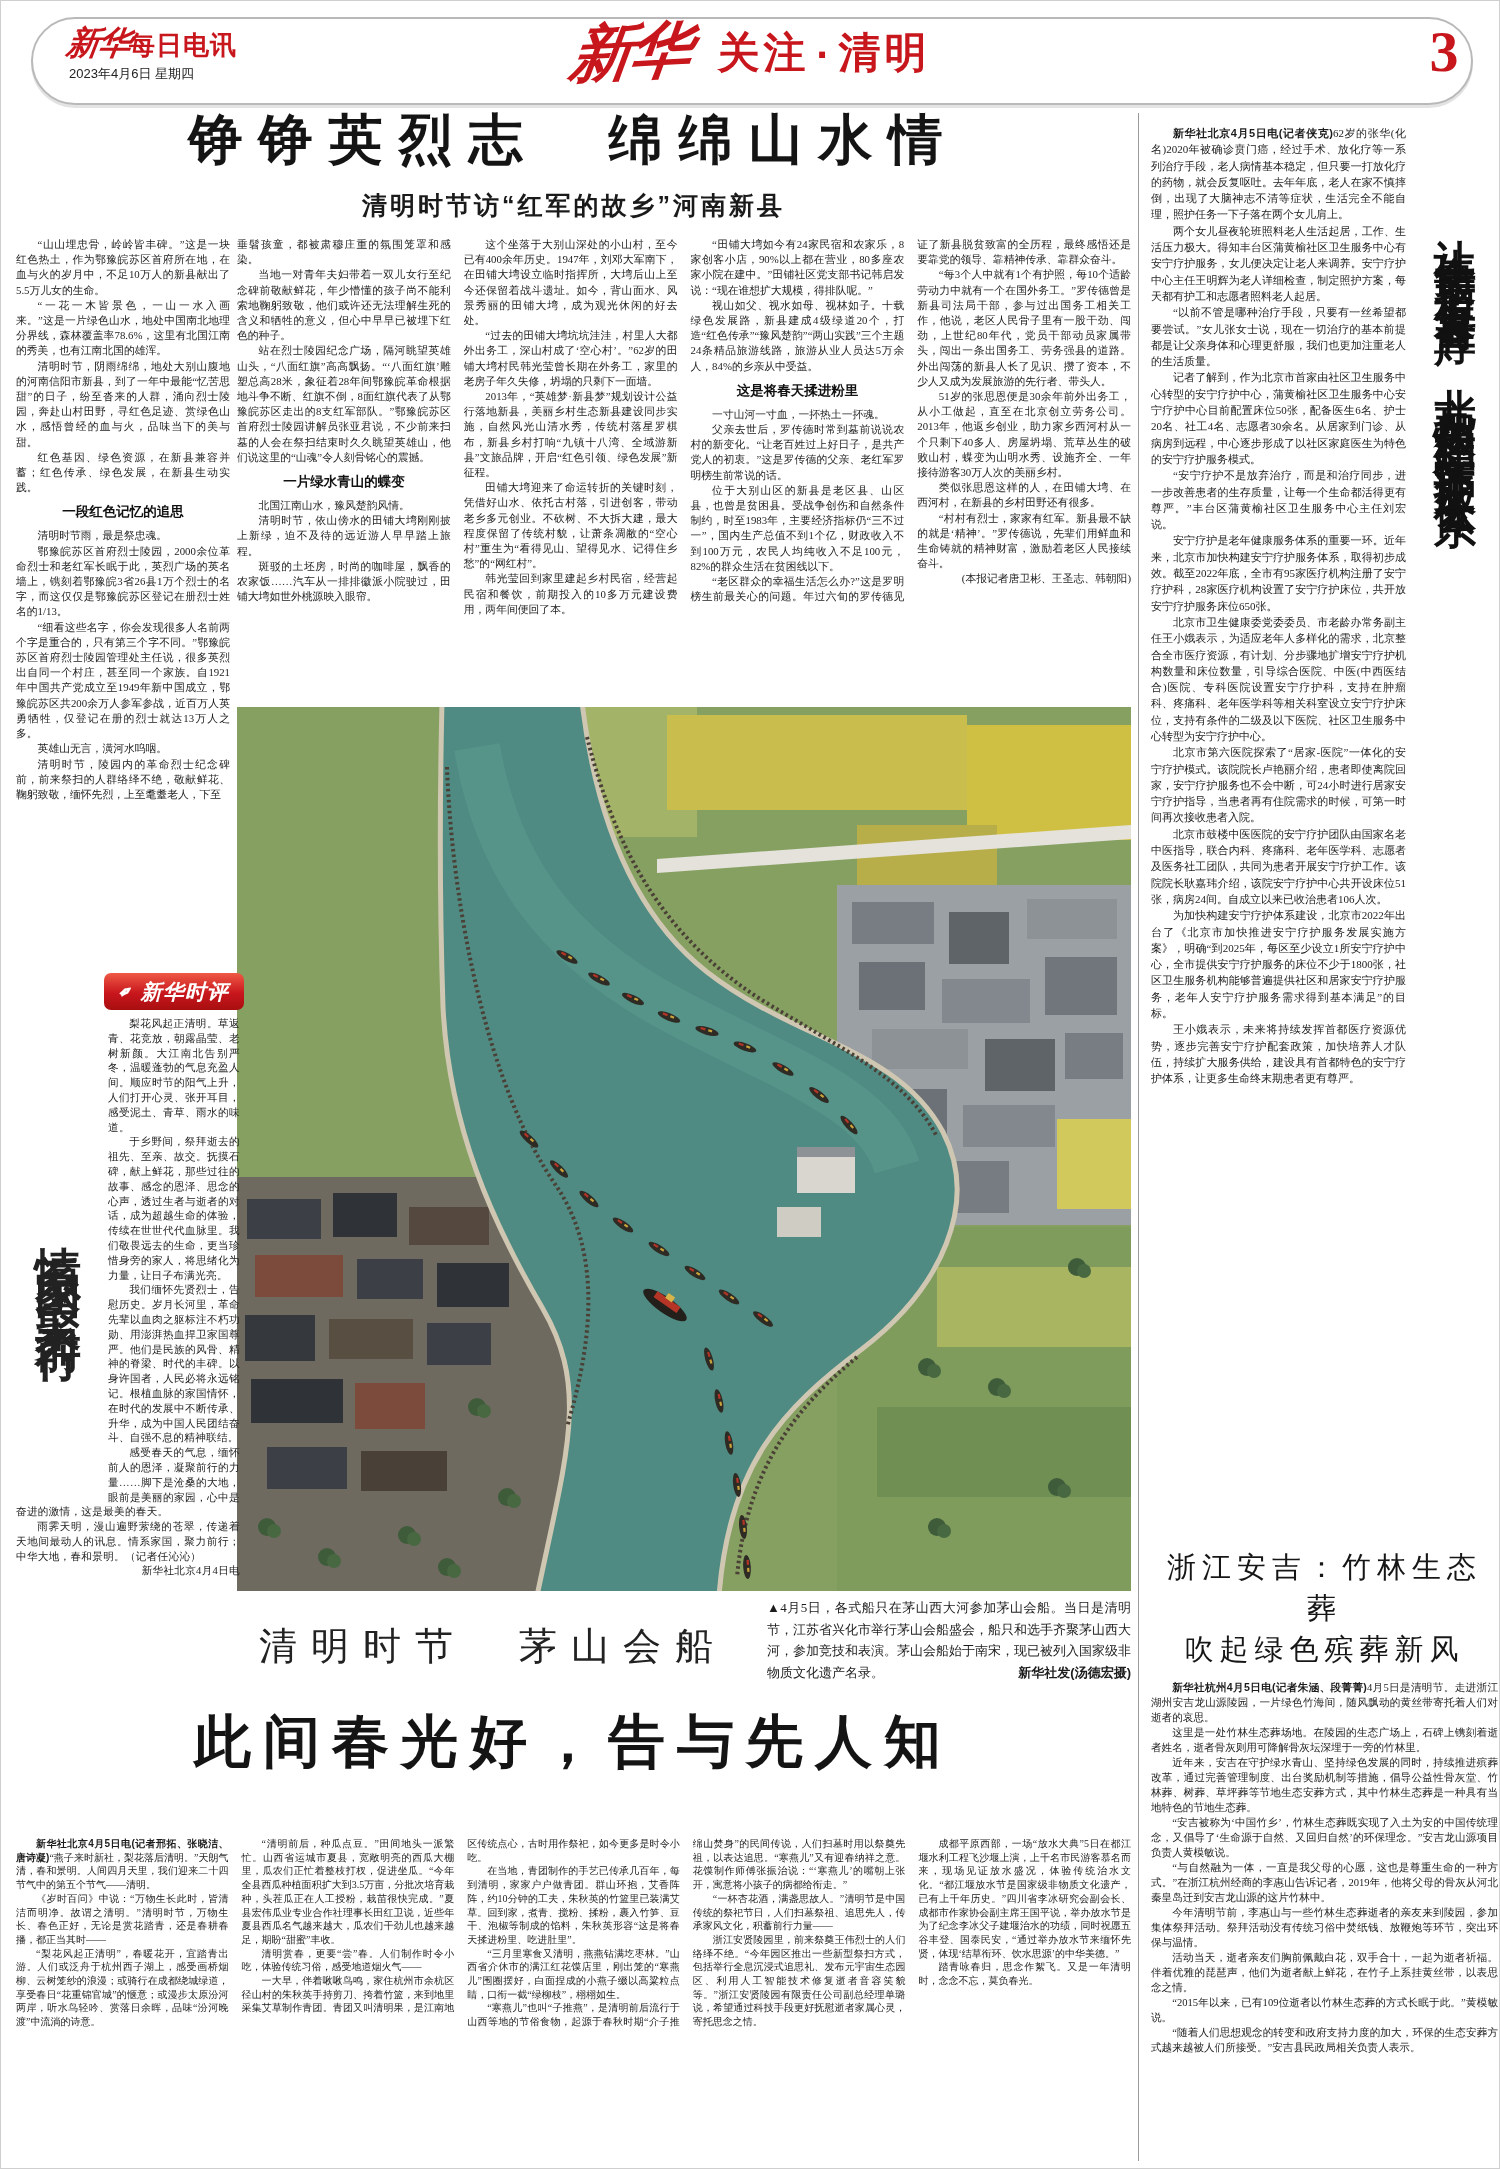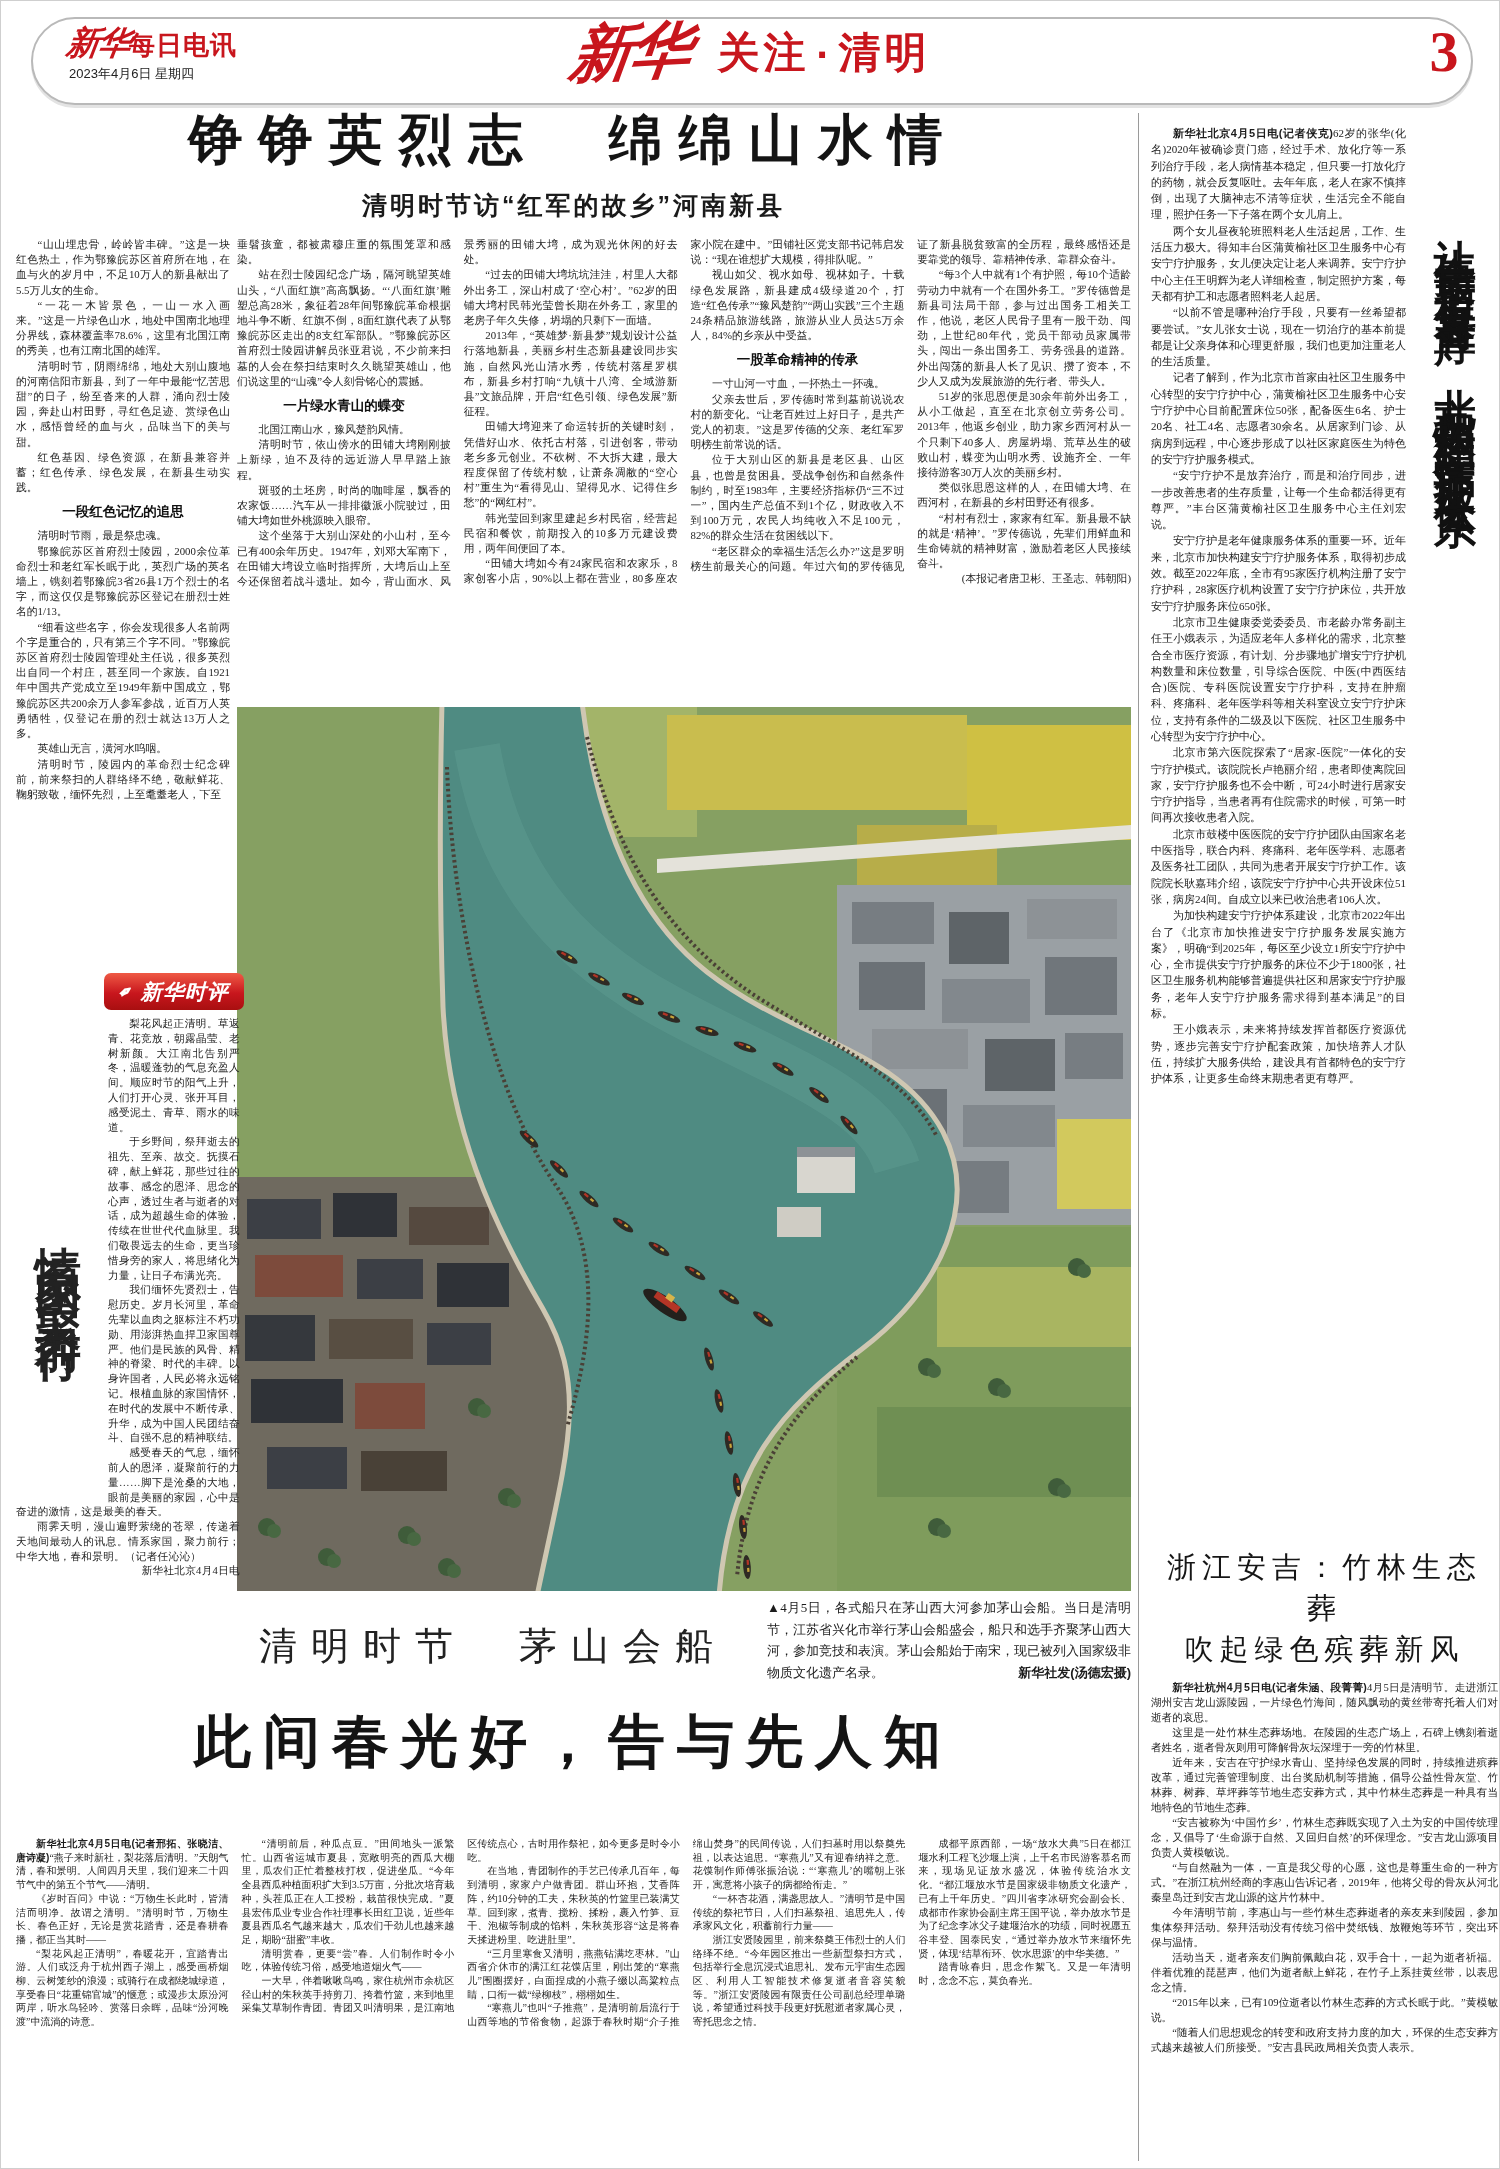--- a/index.html
+++ b/index.html
@@ -90,33 +90,34 @@
       <p class="para">红色基因、绿色资源，在新县兼容并蓄；红色传承、绿色发展，在新县生动实践。</p>
       <div class="flow-h">一段红色记忆的追思</div>
       <p class="para">清明时节雨，最是祭忠魂。</p>
       <p class="para">鄂豫皖苏区首府烈士陵园，2000余位革命烈士和老红军长眠于此，英烈广场的英名墙上，镌刻着鄂豫皖3省26县1万个烈士的名字，而这仅仅是鄂豫皖苏区登记在册烈士姓名的1/13。</p>
       <p class="para">“细看这些名字，你会发现很多人名前两个字是重合的，只有第三个字不同。”鄂豫皖苏区首府烈士陵园管理处主任说，很多英烈出自同一个村庄，甚至同一个家族。自1921年中国共产党成立至1949年新中国成立，鄂豫皖苏区共200余万人参军参战，近百万人英勇牺牲，仅登记在册的烈士就达13万人之多。</p>
       <p class="para">英雄山无言，潢河水呜咽。</p>
       <p class="para">清明时节，陵园内的革命烈士纪念碑前，前来祭扫的人群络绎不绝，敬献鲜花、鞠躬致敬，缅怀先烈，上至耄耋老人，下至</p>
     </div>
   <div class="abs flow4">
       <p class="para" style="text-indent: 0px;">垂髫孩童，都被肃穆庄重的氛围笼罩和感染。</p>
+      <p class="para">当地一对青年夫妇带着一双儿女行至纪念碑前敬献鲜花，年少懵懂的孩子尚不能利索地鞠躬致敬，他们或许还无法理解生死的含义和牺牲的意义，但心中早早已被埋下红色的种子。</p>
       <p class="para">站在烈士陵园纪念广场，隔河眺望英雄山头，“八面红旗”高高飘扬。“‘八面红旗’雕塑总高28米，象征着28年间鄂豫皖革命根据地斗争不断、红旗不倒，8面红旗代表了从鄂豫皖苏区走出的8支红军部队。”鄂豫皖苏区首府烈士陵园讲解员张亚君说，不少前来扫墓的人会在祭扫结束时久久眺望英雄山，他们说这里的“山魂”令人刻骨铭心的震撼。</p>
       <div class="flow-h">一片绿水青山的蝶变</div>
       <p class="para">北国江南山水，豫风楚韵风情。</p>
       <p class="para">清明时节，依山傍水的田铺大塆刚刚披上新绿，迫不及待的远近游人早早踏上旅程。</p>
       <p class="para">斑驳的土坯房，时尚的咖啡屋，飘香的农家饭……汽车从一排排徽派小院驶过，田铺大塆如世外桃源映入眼帘。</p>
       <p class="para">这个坐落于大别山深处的小山村，至今已有400余年历史。1947年，刘邓大军南下，在田铺大塆设立临时指挥所，大塆后山上至今还保留着战斗遗址。如今，背山面水、风景秀丽的田铺大塆，成为观光休闲的好去处。</p>
       <p class="para">“过去的田铺大塆坑坑洼洼，村里人大都外出务工，深山村成了‘空心村’。”62岁的田铺大塆村民韩光莹曾长期在外务工，家里的老房子年久失修，坍塌的只剩下一面墙。</p>
       <p class="para">2013年，“英雄梦·新县梦”规划设计公益行落地新县，美丽乡村生态新县建设同步实施，自然风光山清水秀，传统村落星罗棋布，新县乡村打响“九镇十八湾、全域游新县”文旅品牌，开启“红色引领、绿色发展”新征程。</p>
       <p class="para">田铺大塆迎来了命运转折的关键时刻，凭借好山水、依托古村落，引进创客，带动老乡多元创业。不砍树、不大拆大建，最大程度保留了传统村貌，让萧条凋敝的“空心村”重生为“看得见山、望得见水、记得住乡愁”的“网红村”。</p>
       <p class="para">韩光莹回到家里建起乡村民宿，经营起民宿和餐饮，前期投入的10多万元建设费用，两年间便回了本。</p>
       <p class="para">“田铺大塆如今有24家民宿和农家乐，8家创客小店，90%以上都在营业，80多座农家小院在建中。”田铺社区党支部书记韩启发说：“现在谁想扩大规模，得排队呢。”</p>
       <p class="para">视山如父、视水如母、视林如子。十载绿色发展路，新县建成4级绿道20个，打造“红色传承”“豫风楚韵”“两山实践”三个主题24条精品旅游线路，旅游从业人员达5万余人，84%的乡亲从中受益。</p>
-      <div class="flow-h">一股革命精神的传承</div>
+      <div class="flow-h">这是将春天揉进粉里</div>
       <p class="para">一寸山河一寸血，一抔热土一抔魂。</p>
       <p class="para">父亲去世后，罗传德时常到墓前说说农村的新变化。“让老百姓过上好日子，是共产党人的初衷。”这是罗传德的父亲、老红军罗明榜生前常说的话。</p>
       <p class="para">位于大别山区的新县是老区县、山区县，也曾是贫困县。受战争创伤和自然条件制约，时至1983年，主要经济指标仍“三不过一”，国内生产总值不到1个亿，财政收入不到100万元，农民人均纯收入不足100元，82%的群众生活在贫困线以下。</p>
       <p class="para">“老区群众的幸福生活怎么办?”这是罗明榜生前最关心的问题。年过六旬的罗传德见证了新县脱贫致富的全历程，最终感悟还是要靠党的领导、靠精神传承、靠群众奋斗。</p>
       <p class="para">“每3个人中就有1个有护照，每10个适龄劳动力中就有一个在国外务工。”罗传德曾是新县司法局干部，参与过出国务工相关工作，他说，老区人民骨子里有一股干劲、闯劲，上世纪80年代，党员干部动员家属带头，闯出一条出国务工、劳务强县的道路。外出闯荡的新县人长了见识、攒了资本，不少人又成为发展旅游的先行者、带头人。</p>
       <p class="para">51岁的张思恩便是30余年前外出务工，从小工做起，直至在北京创立劳务公司。2013年，他返乡创业，助力家乡西河村从一个只剩下40多人、房屋坍塌、荒草丛生的破败山村，蝶变为山明水秀、设施齐全、一年接待游客30万人次的美丽乡村。</p>
       <p class="para">类似张思恩这样的人，在田铺大塆、在西河村，在新县的乡村田野还有很多。</p>
       <p class="para">“村村有烈士，家家有红军。新县最不缺的就是‘精神’。”罗传德说，先辈们用鲜血和生命铸就的精神财富，激励着老区人民接续奋斗。</p>
       <p class="para" style="text-align: right; text-indent: 0px;">(本报记者唐卫彬、王圣志、韩朝阳)</p>
     </div>

